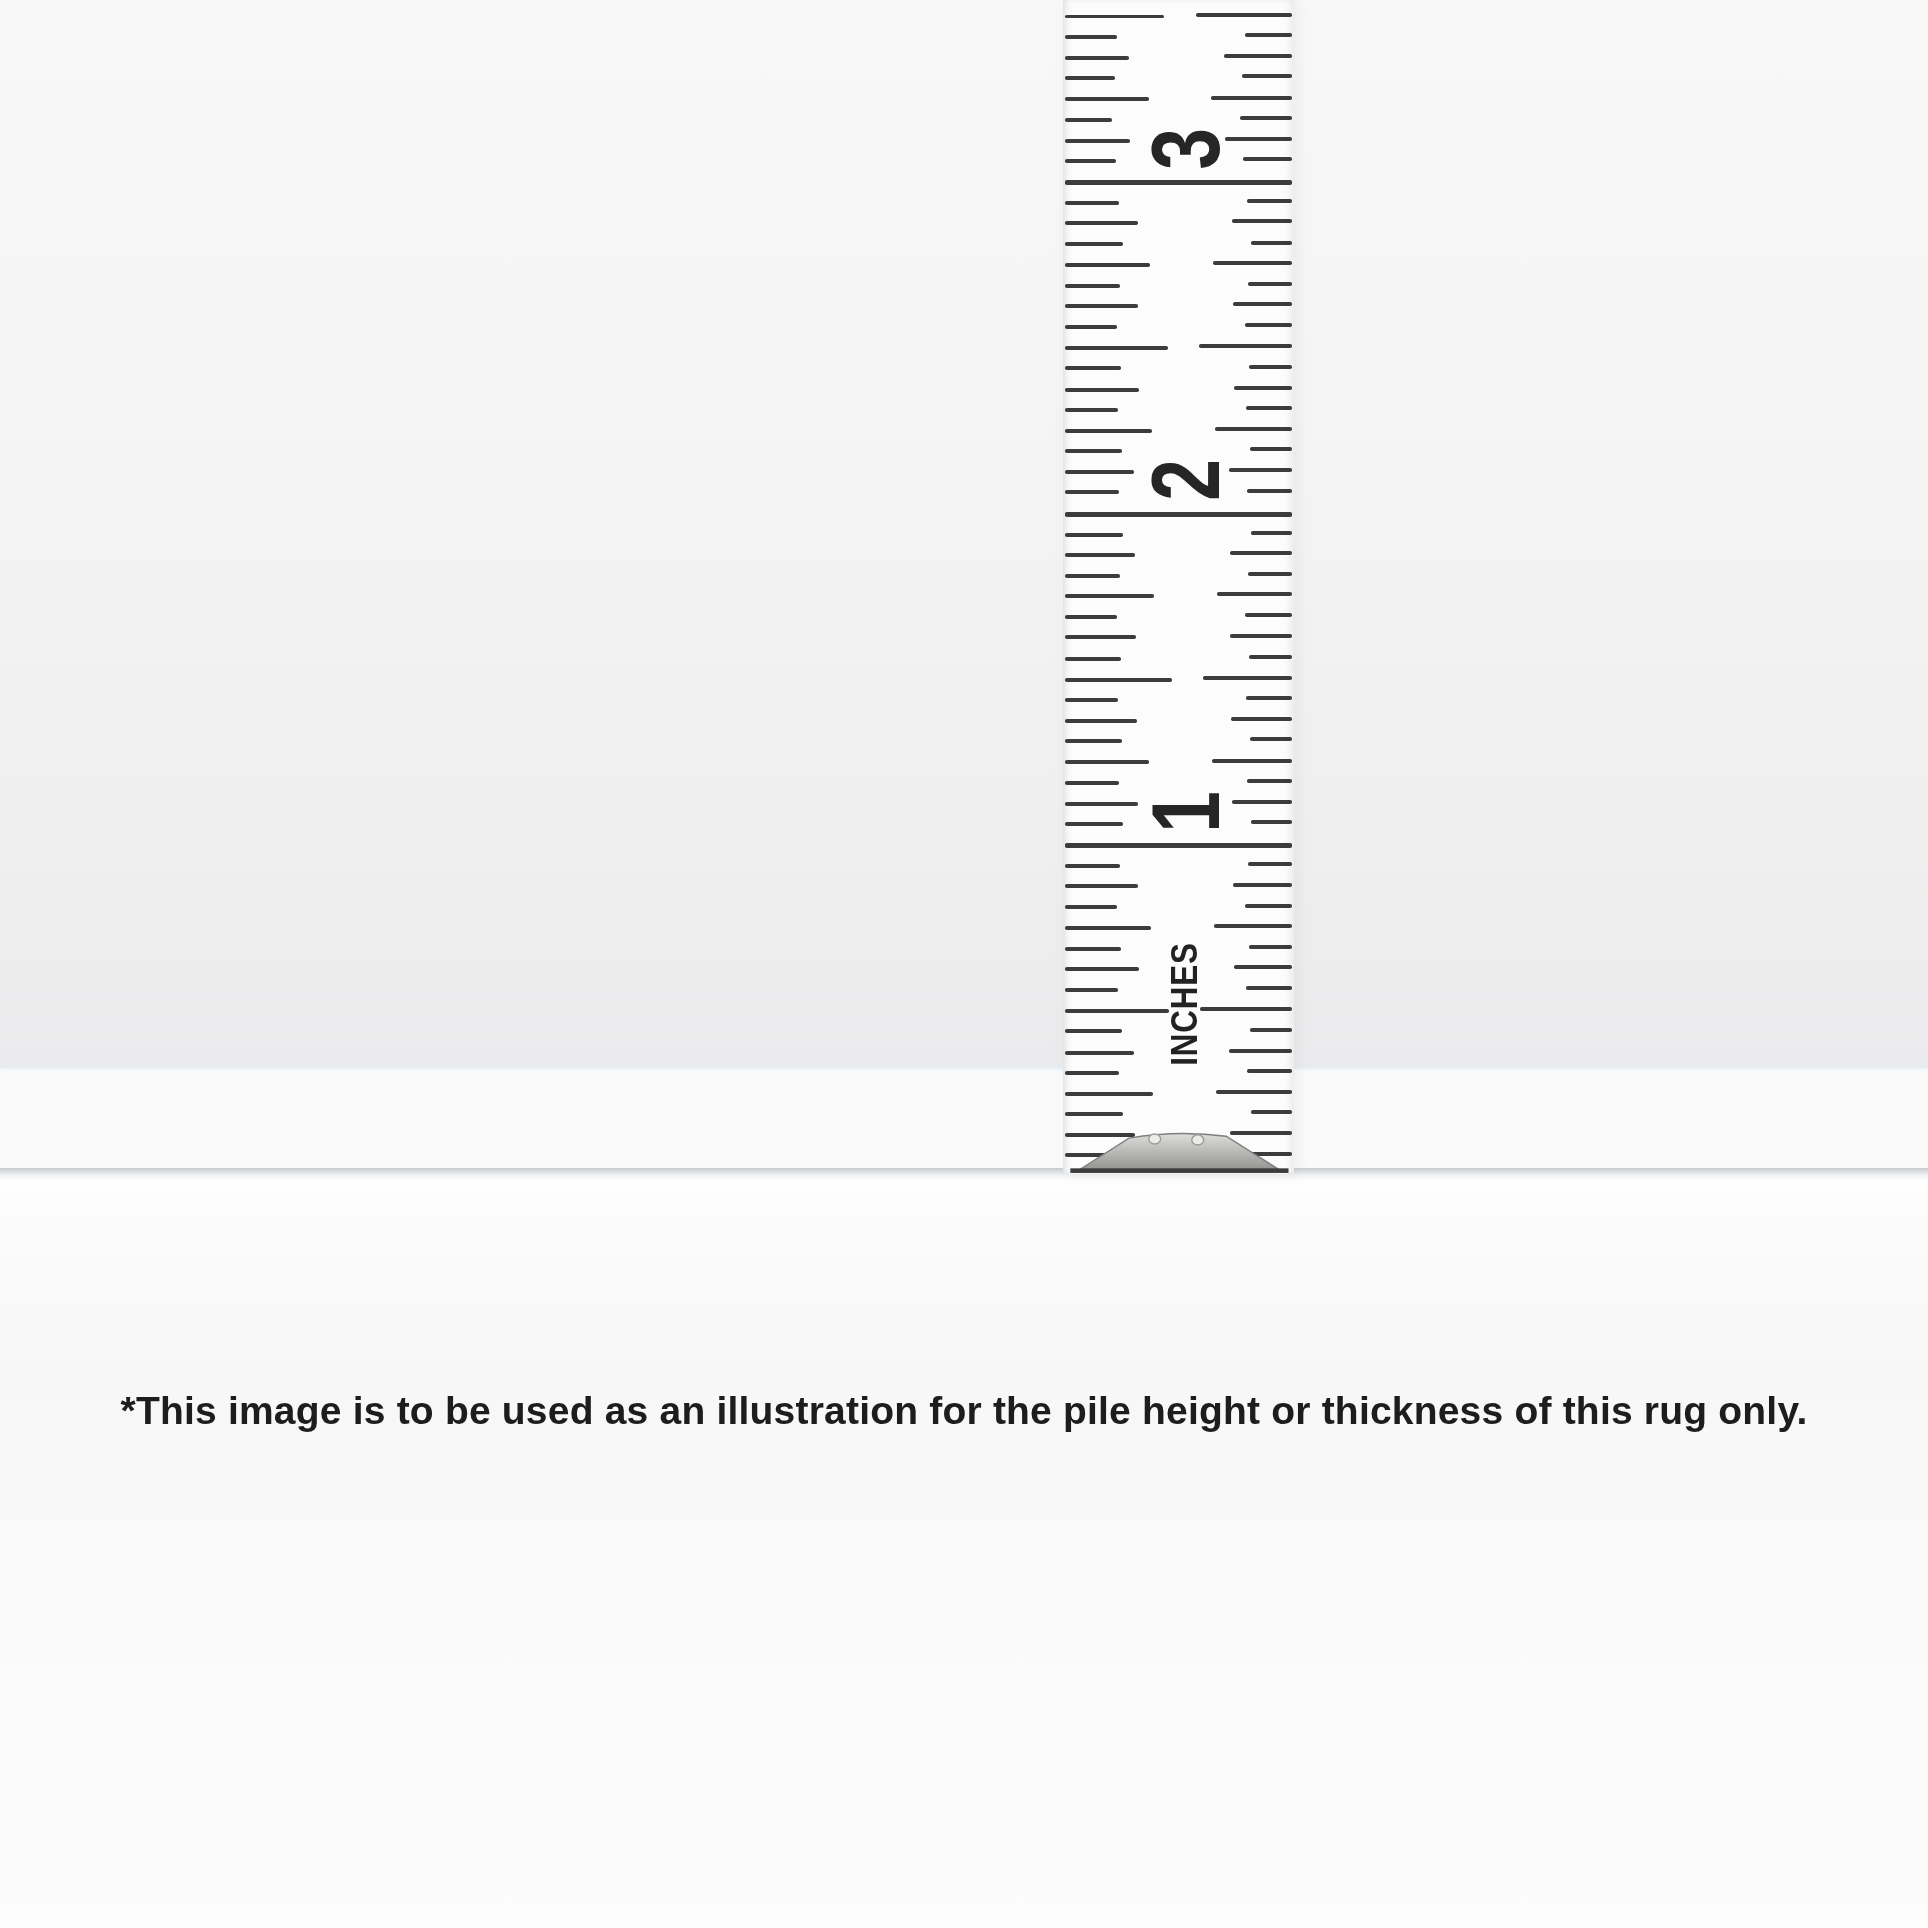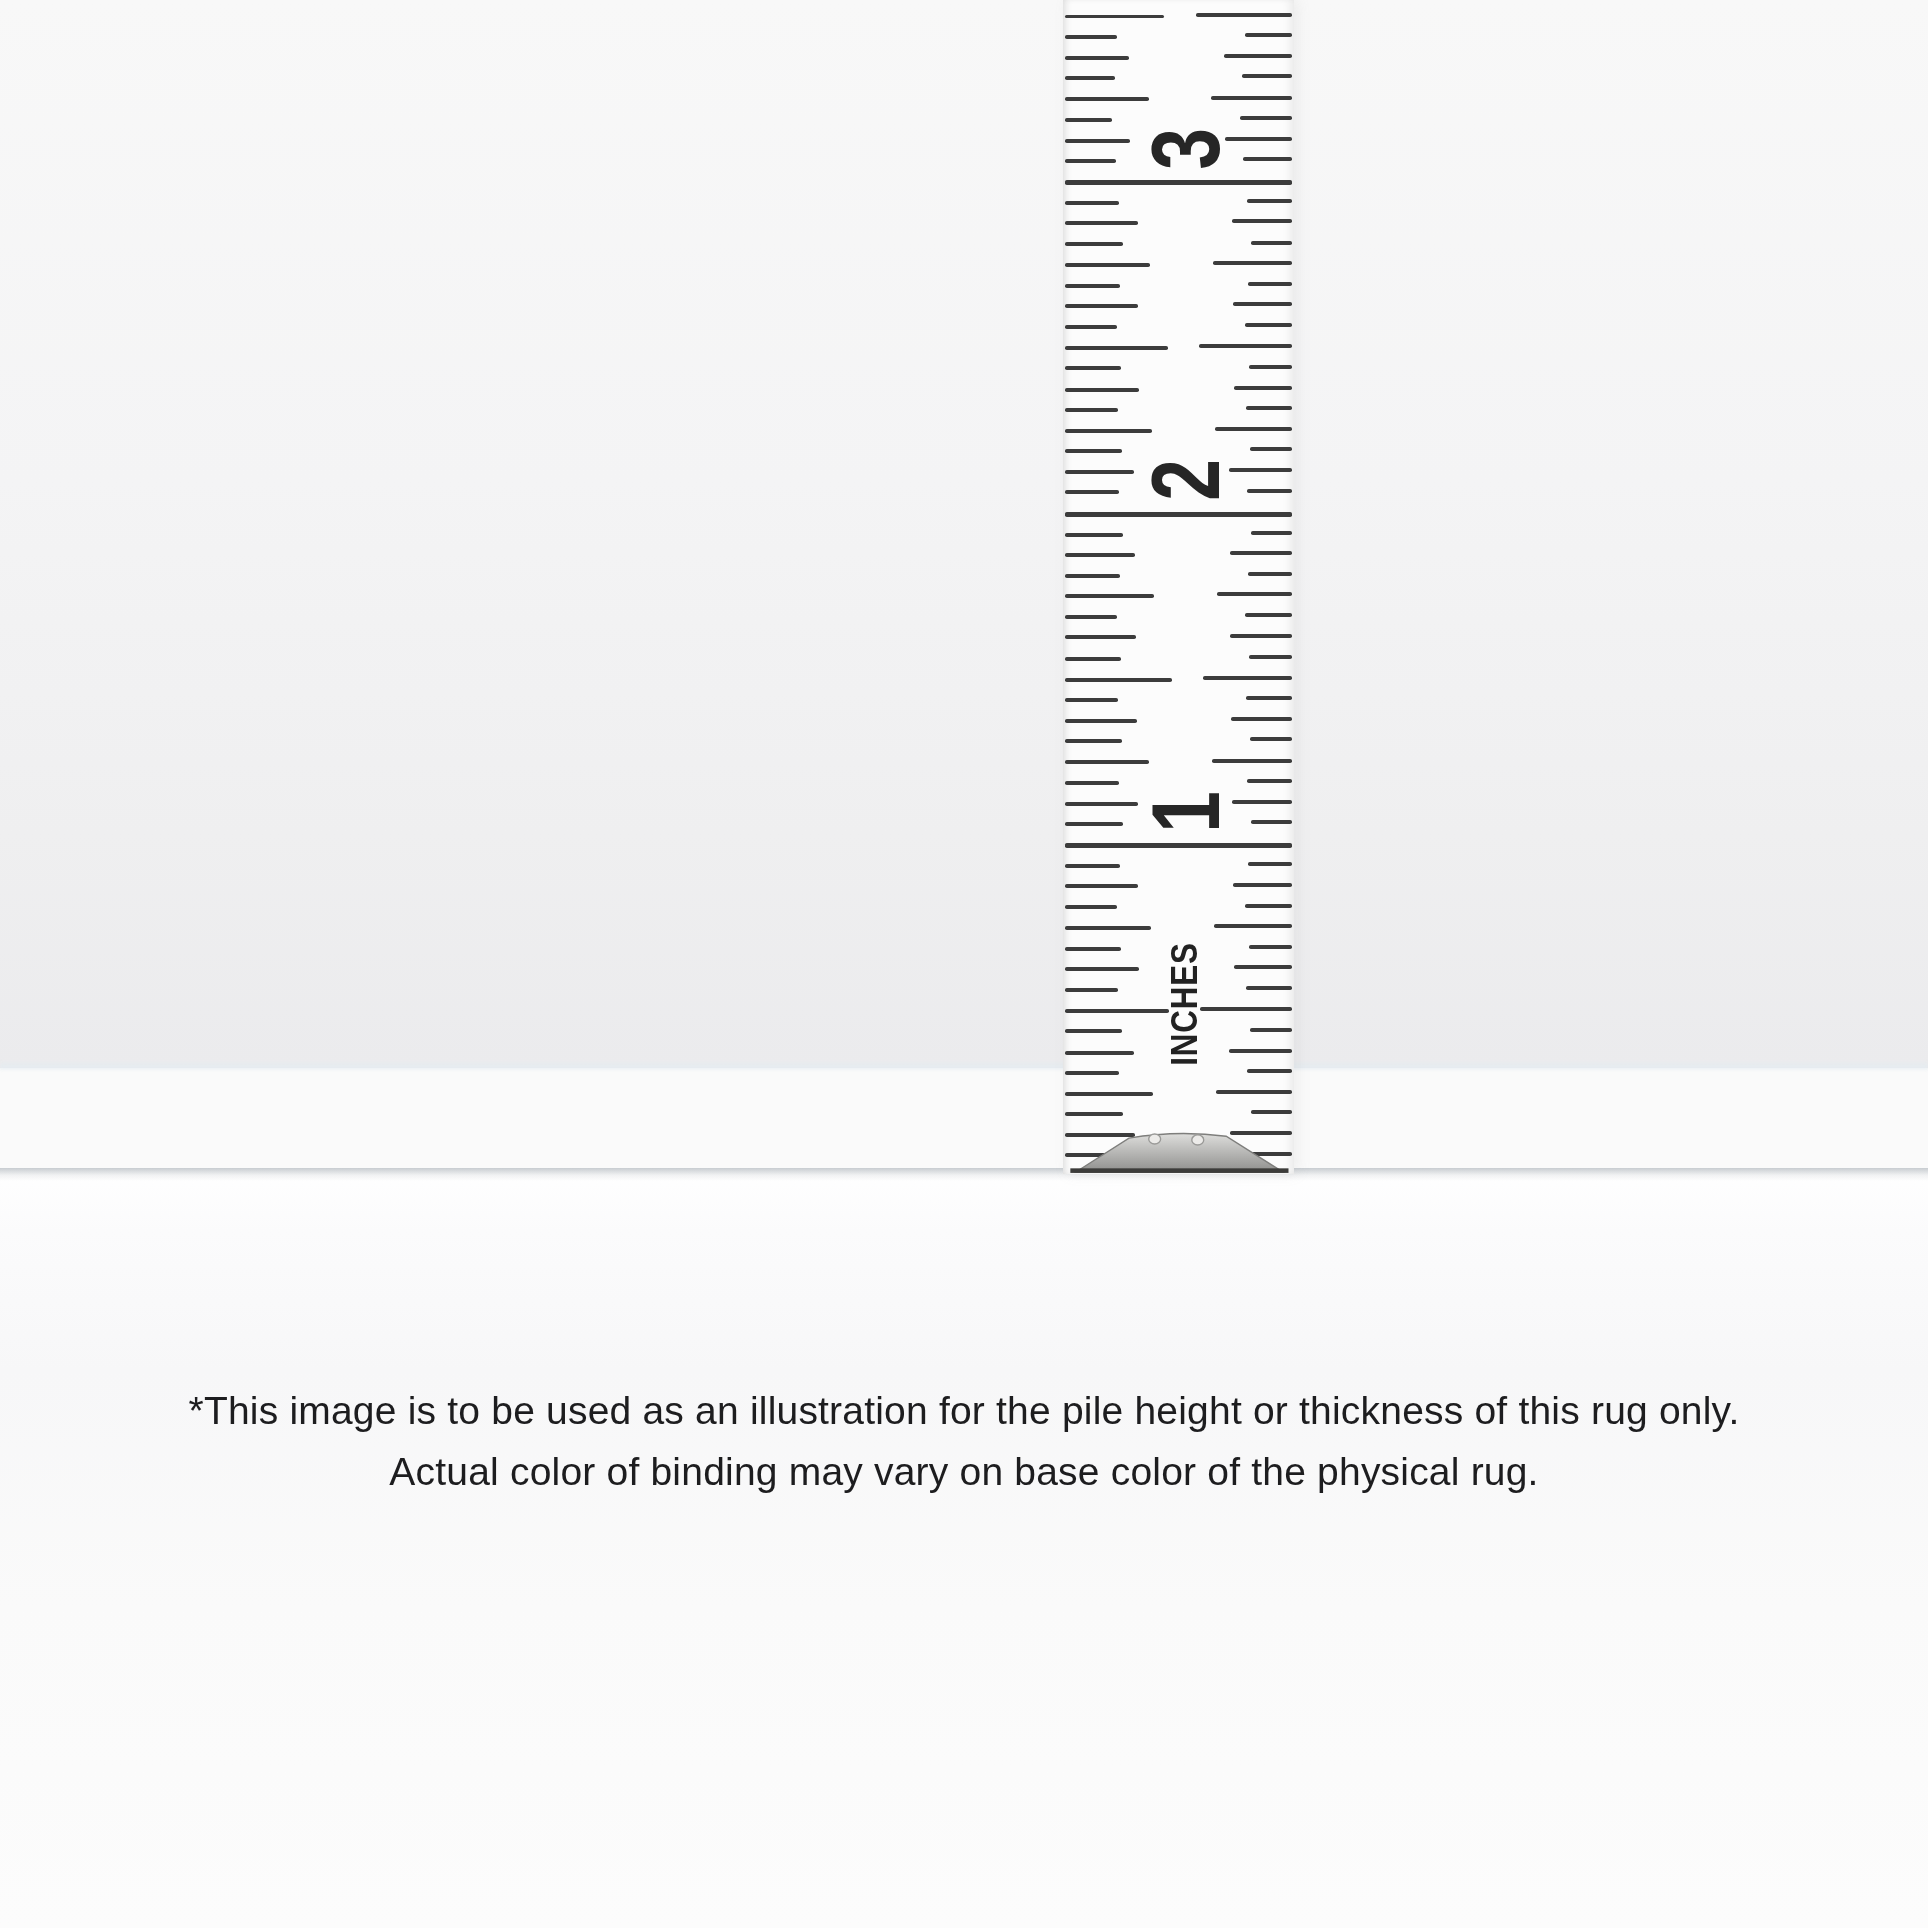--- a/index.html
+++ b/index.html
@@ -37,21 +37,21 @@
   .tick{position:absolute;height:3.7px;border-radius:1.8px;background:#2b2b2b;opacity:.92;}
   .tick.inch{height:4.6px;border-radius:1.8px;}
   .inch-number{position:absolute;transform:translate(-50%,-50%) rotate(-90deg) scaleX(.78);
          font-size:96px;font-weight:600;color:#262626;letter-spacing:0;line-height:1;}
   .inches-label{position:absolute;transform:translate(-50%,-50%) rotate(-90deg) scaleX(.85);
          font-size:37px;font-weight:700;color:#222;letter-spacing:0.9px;line-height:1;}
   .end-clip{position:absolute;left:0;bottom:0;width:231px;height:48px;}
 
   
   .disclaimer{position:absolute;left:0;top:1380px;width:1928px;text-align:center;
-         color:#1d1d1f;font-size:39px;line-height:61px;letter-spacing:0.2px;font-weight:400;}
+         color:#1d1d1f;font-size:39px;line-height:61px;letter-spacing:0.2px;font-weight:700;}
 </style>
 </head>
 <body>
 
 <div class="scene">
 
   <div class="wall"></div>
   <div class="floor"></div>
 
   <div class="rug">
@@ -190,17 +190,16 @@
       </defs>
       <path d="M 14 50 L 72 13 Q 125 4 178 11 L 240 50 Z" fill="url(#metalGrad)" stroke="#7e7e7c" stroke-width="1.5"></path>
       <rect x="8" y="46" width="238" height="5" fill="#3c3c3a"></rect>
       <ellipse cx="100" cy="14" rx="6.5" ry="5.5" fill="#ecebe9" stroke="#9a9a98" stroke-width="1.5"></ellipse>
       <ellipse cx="147" cy="15" rx="6.5" ry="5.5" fill="#ecebe9" stroke="#9a9a98" stroke-width="1.5"></ellipse>
     </svg>
   </div>
 
   <div class="disclaimer">
     <div>*This image is to be used as an illustration for the pile height or thickness of this rug only.</div>
-    <div>Actual color of binding may vary on base color of the physical rug.</div>
   </div>
 
 </div>
 
 
 </body></html>

